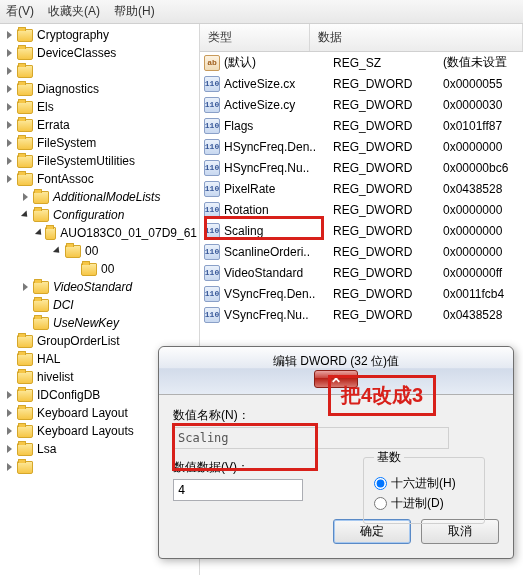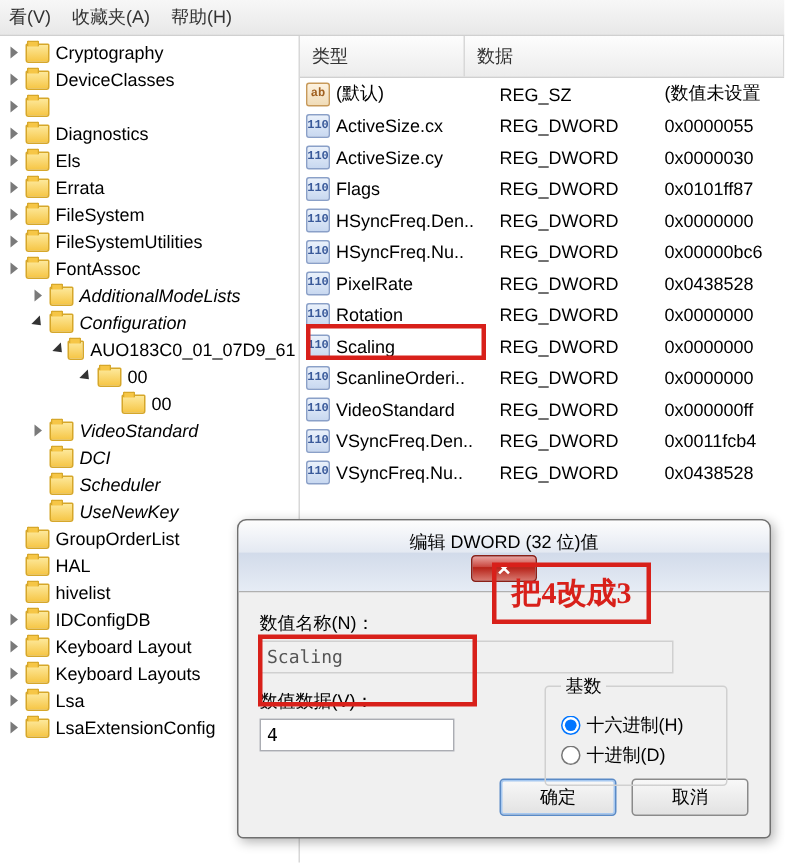--- a/index.html
+++ b/index.html
@@ -45,21 +45,21 @@
     .field-label { margin-bottom: 3px; color: #000; }
     .text-input { width: 276px; padding: 3px 4px; border: 1px solid #abadb3; background: #fff; font-family: Consolas, monospace; font-size: 12px; }
     .text-input.ro { background: #f0f0f0; border-color: #d0d0d0; color: #555; }
     fieldset.radix-box { border: 1px solid #d0d0d0; padding: 6px 10px 8px; border-radius: 3px; position: absolute; right: 28px; top: 54px; width: 122px; }
     fieldset.radix-box legend { padding: 0 3px; }
     .radio-row { display: flex; align-items: center; gap: 4px; margin: 3px 0; }
     .dialog-buttons { display: flex; justify-content: flex-end; gap: 10px; padding: 8px 14px 14px; }
     .btn { min-width: 78px; padding: 3px 10px; background: linear-gradient(#f8f8f8,#e2e2e2); border: 1px solid #8a8a8a; border-radius: 3px; text-align: center; }
     .btn.default { border-color: #5a8ac6; box-shadow: 0 0 0 1px #a6c8f0 inset; }
     
-    .annotation { position: absolute; border: 3px solid #d8201a; color: #d8201a; font-size: 20px; font-weight: bold; padding: 4px 10px; background: rgba(255,255,255,0); font-family: Liberation Serif, serif; }
+    .annotation { position: absolute; border: 3px solid #d8201a; color: #d8201a; font-size: 20px; font-weight: bold; padding: 4px 10px; background: rgba(255,255,255,0); }
   </style>
 </head>
 <body>
 
 <div class="menubar">
   <span>看(V)</span>
   <span>收藏夹(A)</span>
   <span>帮助(H)</span>
 </div>
 
@@ -140,25 +140,20 @@
         <span class="tree-label">VideoStandard</span>
       </div>
       <div class="tree-item lvl2">
         <span class="expander"></span>
         <span class="folder-icon"></span>
         <span class="tree-label">DCI</span>
       </div>
       <div class="tree-item lvl2">
         <span class="expander"></span>
         <span class="folder-icon"></span>
-        <span class="tree-label">Scheduler</span>
-      </div>
-      <div class="tree-item lvl2">
-        <span class="expander"></span>
-        <span class="folder-icon"></span>
         <span class="tree-label">UseNewKey</span>
       </div>
       <div class="tree-item lvl1">
         <span class="expander"></span>
         <span class="folder-icon"></span>
         <span class="tree-label">GroupOrderList</span>
       </div>
       <div class="tree-item lvl1">
         <span class="expander"></span>
         <span class="folder-icon"></span>
@@ -185,21 +180,20 @@
         <span class="tree-label">Keyboard Layouts</span>
       </div>
       <div class="tree-item lvl1">
         <span class="expander has"></span>
         <span class="folder-icon"></span>
         <span class="tree-label">Lsa</span>
       </div>
       <div class="tree-item lvl1">
         <span class="expander has"></span>
         <span class="folder-icon"></span>
-        <span class="tree-label">LsaExtensionConfig</span>
       </div>
     </div>
   <div class="list">
     <div class="list-header">
       <div class="col-type">类型</div>
       <div class="col-data">数据</div>
     </div>
     <div id="list-body">
         <div class="list-row">
           <div class="col-name">

